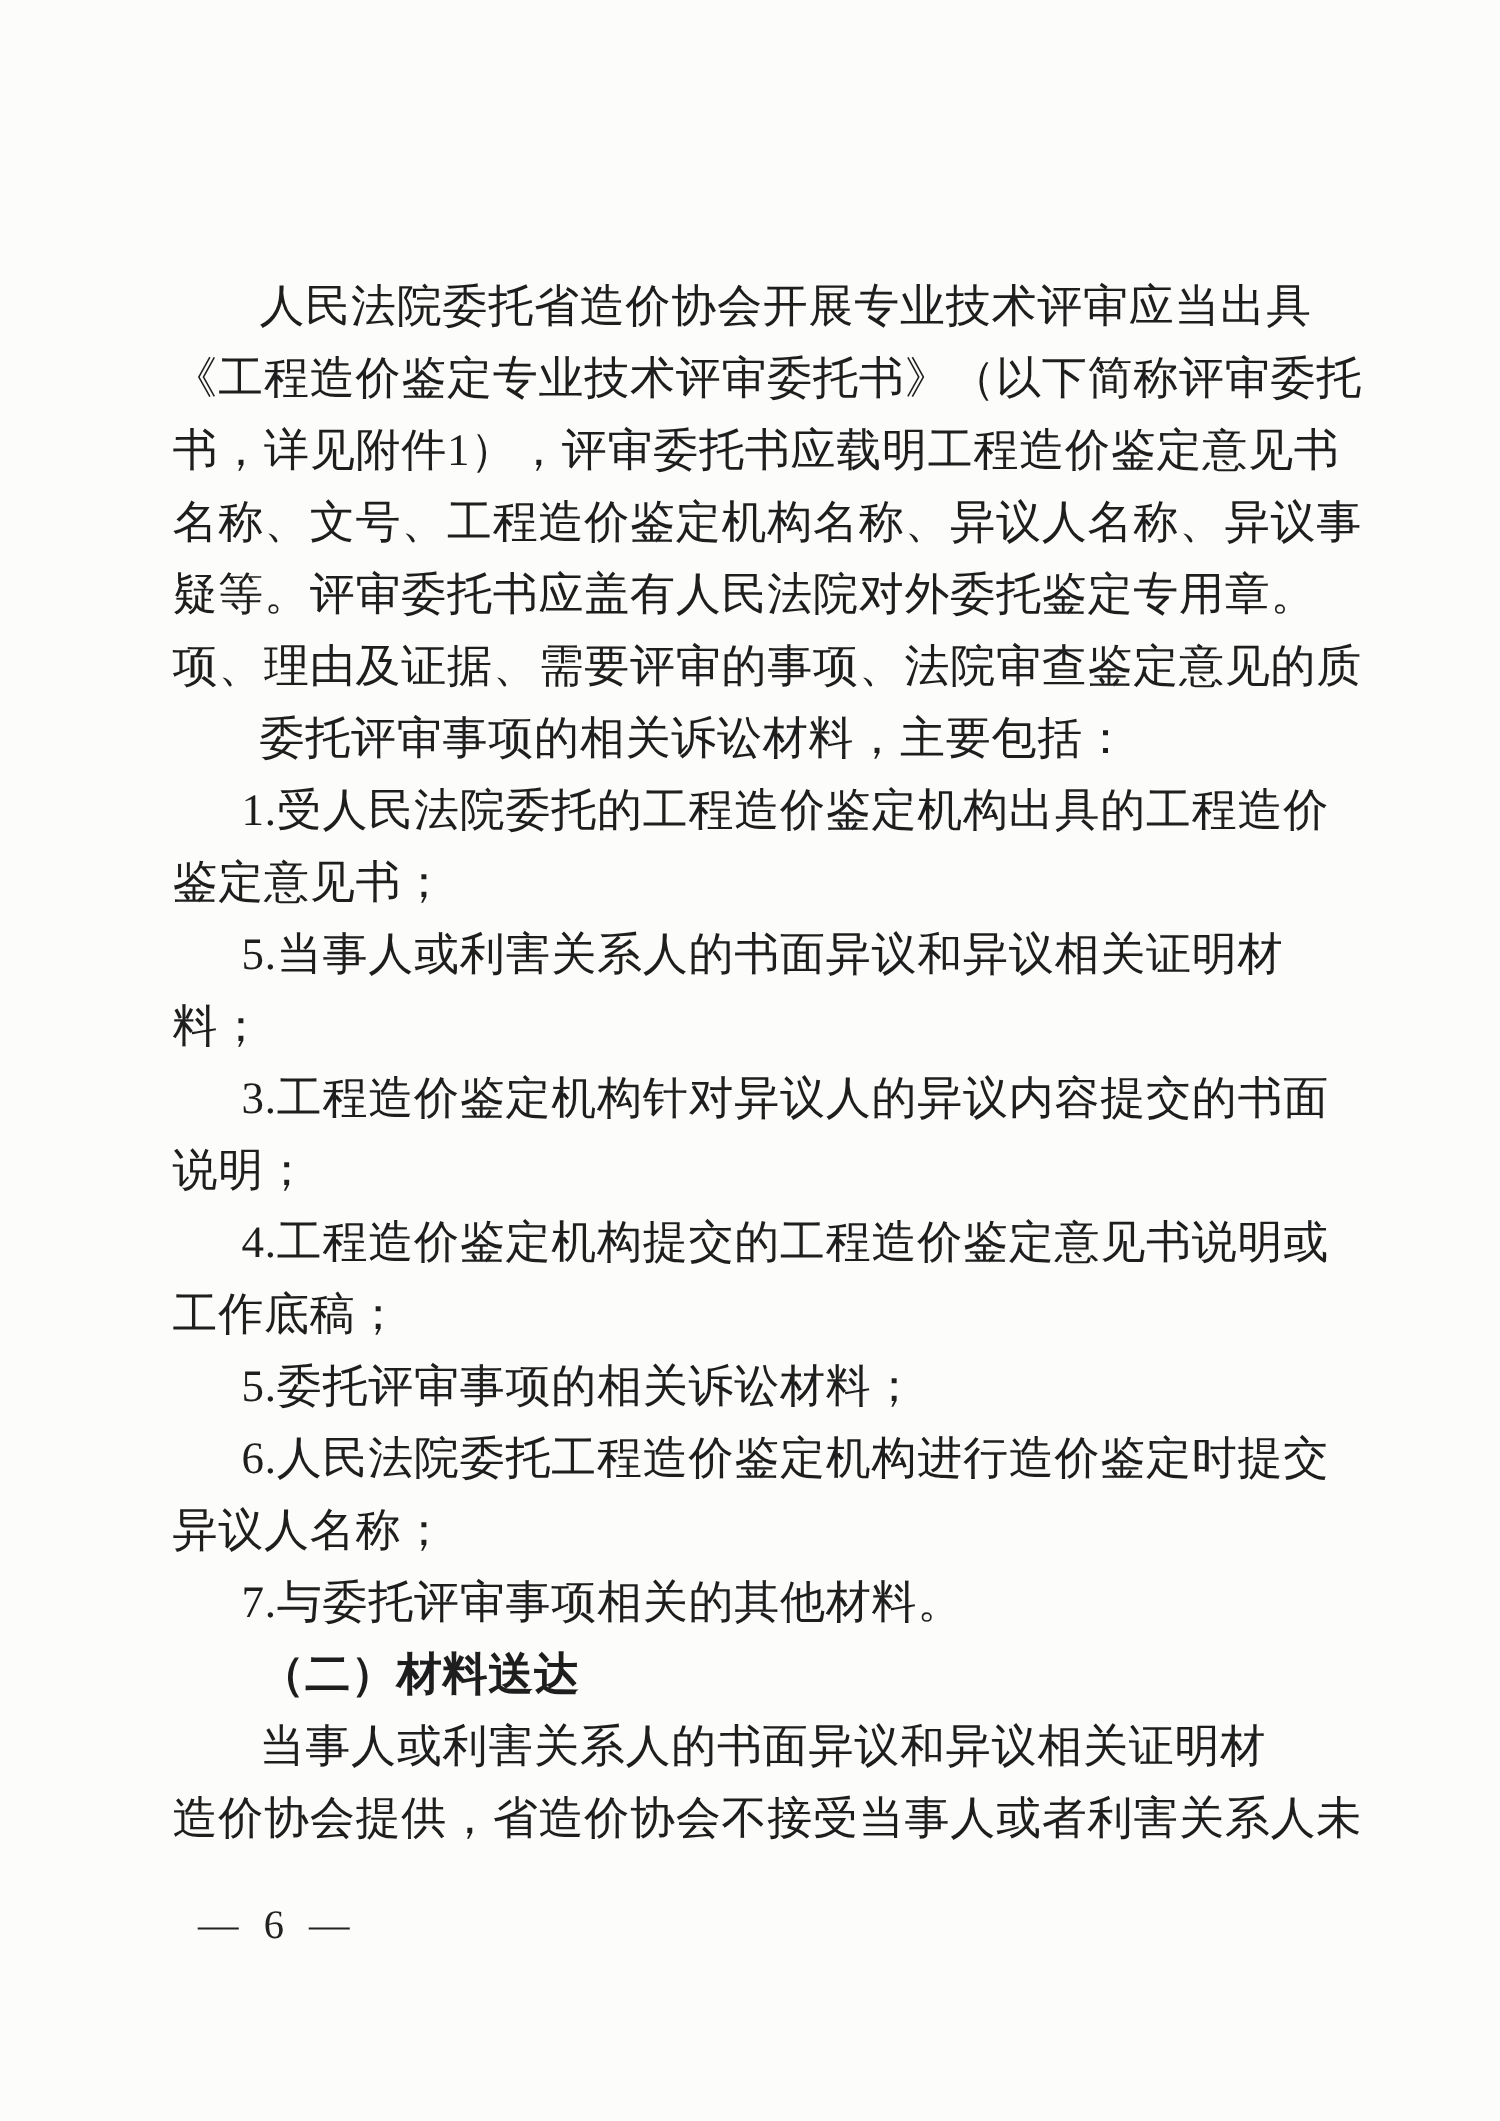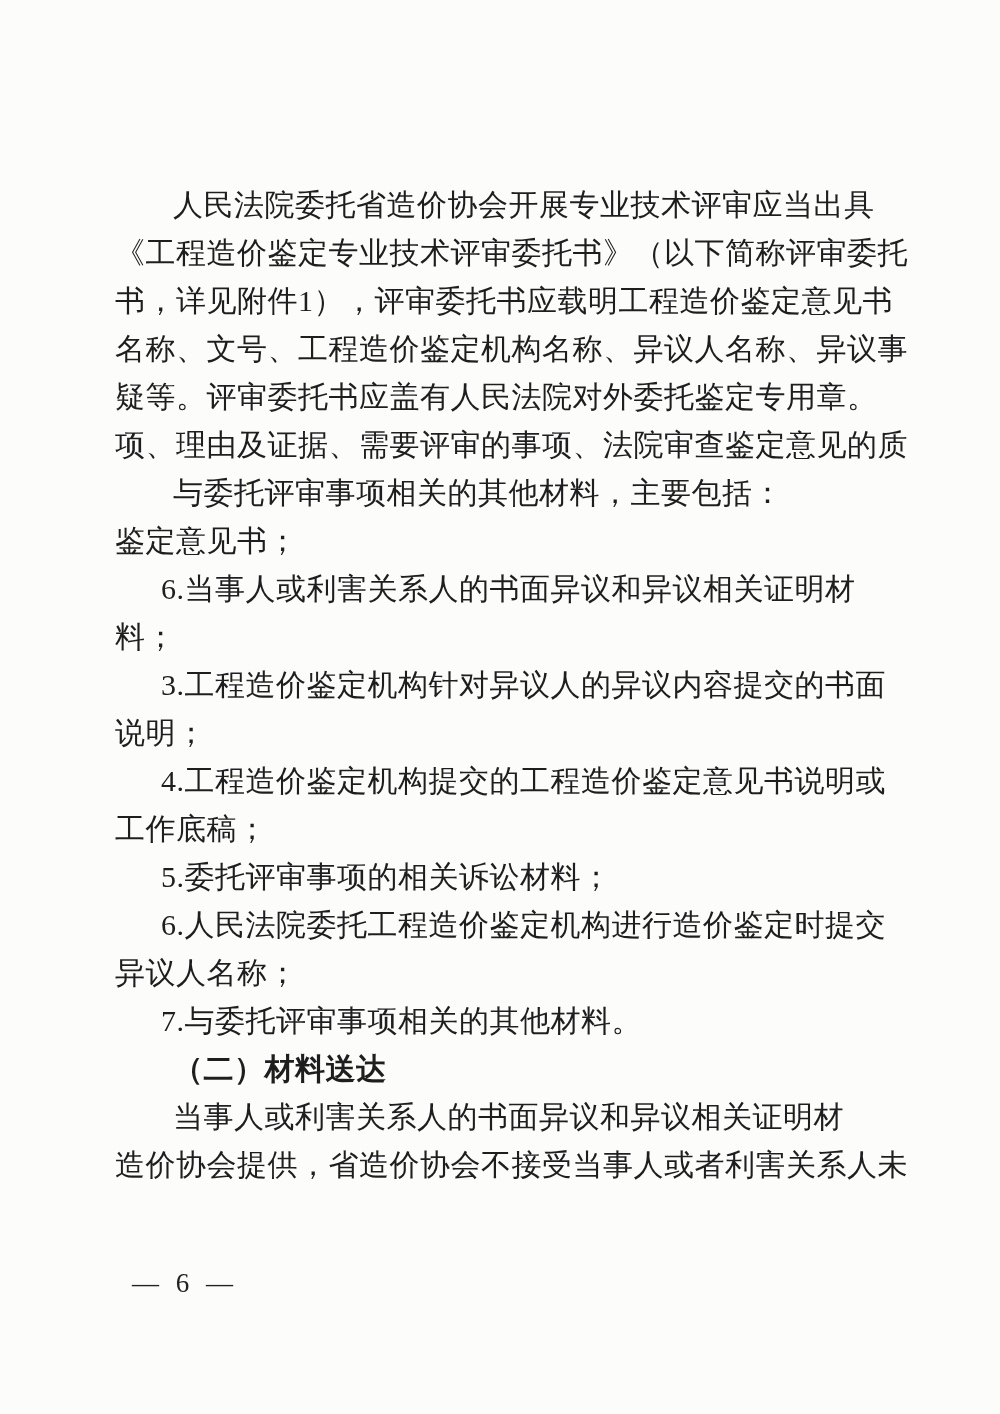--- a/index.html
+++ b/index.html
@@ -54,23 +54,24 @@
 <body>
 
 <div class="page">
   <div class="doc-body">
       <div class="line indent">人民法院委托省造价协会开展专业技术评审应当出具</div>
       <div class="line">《工程造价鉴定专业技术评审委托书》（以下简称评审委托</div>
       <div class="line">书，详见附件1），评审委托书应载明工程造价鉴定意见书</div>
       <div class="line">名称、文号、工程造价鉴定机构名称、异议人名称、异议事</div>
       <div class="line">疑等。评审委托书应盖有人民法院对外委托鉴定专用章。</div>
       <div class="line">项、理由及证据、需要评审的事项、法院审查鉴定意见的质</div>
-      <div class="line indent">与委托评审事项相关的其他材料，主要包括：</div>
+      <div class="line indent">委托评审事项的相关诉讼材料，主要包括：</div>
+      <div class="line indent-num">1.受人民法院委托的工程造价鉴定机构出具的工程造价</div>
       <div class="line">鉴定意见书；</div>
-      <div class="line indent-num">6.当事人或利害关系人的书面异议和异议相关证明材</div>
+      <div class="line indent-num">5.当事人或利害关系人的书面异议和异议相关证明材</div>
       <div class="line">料；</div>
       <div class="line indent-num">3.工程造价鉴定机构针对异议人的异议内容提交的书面</div>
       <div class="line">说明；</div>
       <div class="line indent-num">4.工程造价鉴定机构提交的工程造价鉴定意见书说明或</div>
       <div class="line">工作底稿；</div>
       <div class="line indent-num">5.委托评审事项的相关诉讼材料；</div>
       <div class="line indent-num">6.人民法院委托工程造价鉴定机构进行造价鉴定时提交</div>
       <div class="line">异议人名称；</div>
       <div class="line indent-num">7.与委托评审事项相关的其他材料。</div>
       <div class="line indent bold">（二）材料送达</div>

